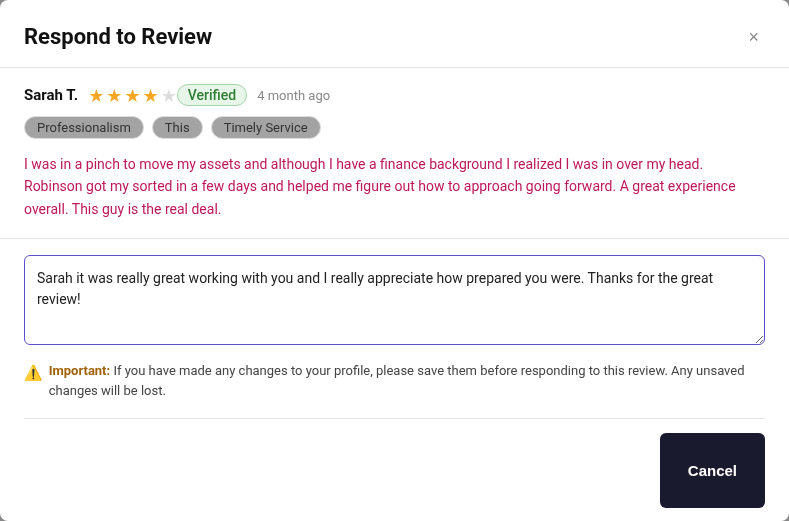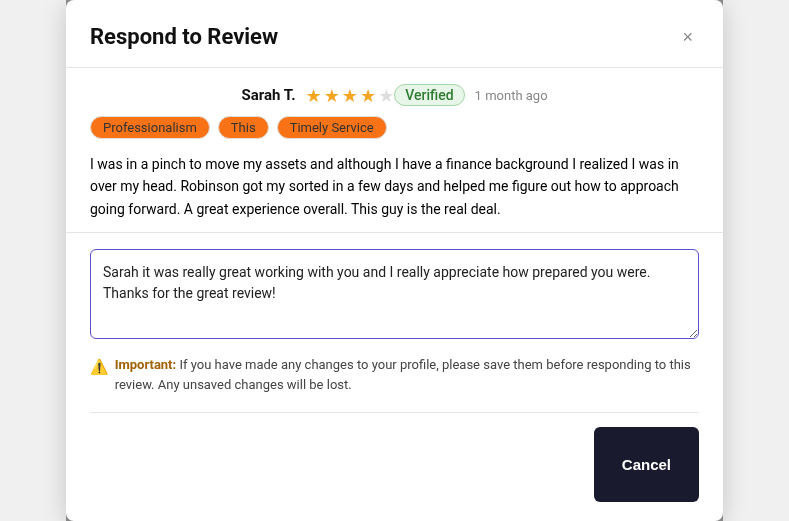--- a/index.html
+++ b/index.html
@@ -13,21 +13,21 @@
       background: #f0f0f0;
       display: flex;
       align-items: center;
       justify-content: center;
       width: 789px;
       height: 521px;
       overflow: hidden;
     }
 
     .modal-overlay {
-      width: 657px;
+      width: 789px;
       height: 521px;
       display: flex;
       align-items: center;
       justify-content: center;
       background: rgba(0,0,0,0.4);
     }
 
     .modal {
       background: #fff;
       border-radius: 8px;
@@ -66,21 +66,21 @@
 
     .divider {
       border: none;
       border-top: 1px solid #e5e5e5;
       margin: 0 -24px 16px -24px;
     }
 
     .reviewer-row {
       display: flex;
       align-items: center;
-      justify-content: center;
+      justify-content: flex-start;
       margin-bottom: 10px;
     }
 
     .reviewer-left {
       display: flex;
       align-items: center;
       gap: 10px;
     }
 
     .reviewer-name {
@@ -117,33 +117,33 @@
       font-size: 13px;
     }
 
     .tags {
       display: flex;
       gap: 8px;
       margin-bottom: 14px;
     }
 
     .tag {
-      background: #f97316;
+      background: #a3a3a3;
       border: 1px solid #ddd;
       border-radius: 14px;
       padding: 3px 12px;
       font-size: 13px;
       color: #333;
     }
 
     .review-text {
       font-size: 14px;
-      color: #000000;
+      color: #be185d;
       line-height: 1.6;
-      margin-bottom: 12px;
+      margin-bottom: 18px;
     }
 
     .divider2 {
       border: none;
       border-top: 1px solid #e5e5e5;
       margin: 0 -24px 16px -24px;
     }
 
     .response-label {
       font-size: 14px;
@@ -237,21 +237,21 @@
         <div class="stars">
           <span>★</span>
           <span>★</span>
           <span>★</span>
           <span>★</span>
           <span style="color:#ddd;">★</span>
         </div>
       </div>
       <div class="reviewer-right">
         <span class="verified-badge">Verified</span>
-        <span class="time-ago">1 month ago</span>
+        <span class="time-ago">4 month ago</span>
       </div>
     </div>
 
     <div class="tags">
       <span class="tag">Professionalism</span>
       <span class="tag">This</span>
       <span class="tag">Timely Service</span>
     </div>
 
     <p class="review-text">I was in a pinch to move my assets and although I have a finance background I realized I was in over my head. Robinson got my sorted in a few days and helped me figure out how to approach going forward. A great experience overall. This guy is the real deal.</p>

